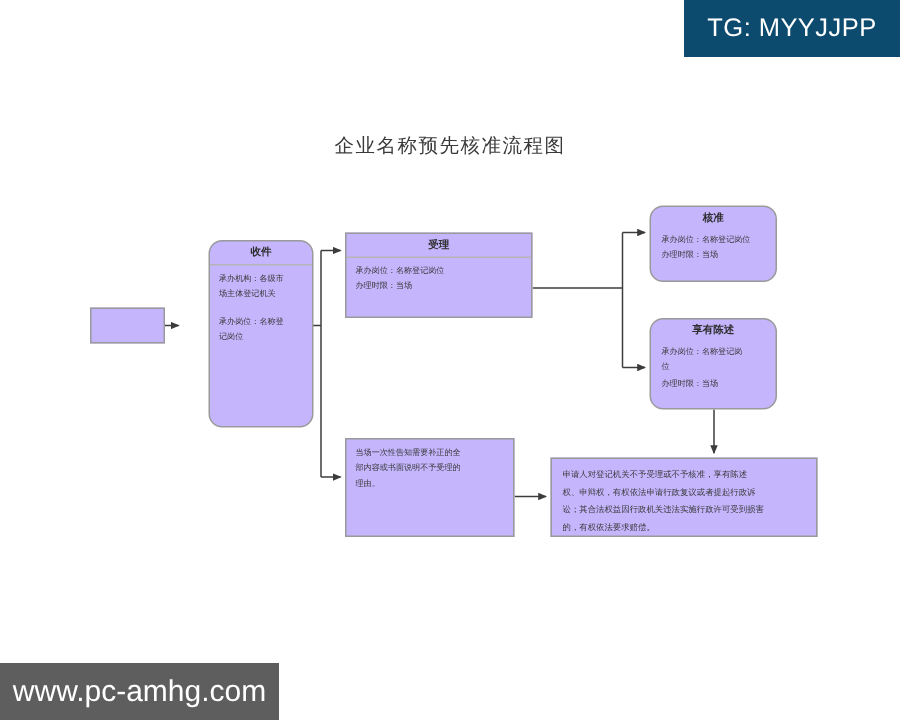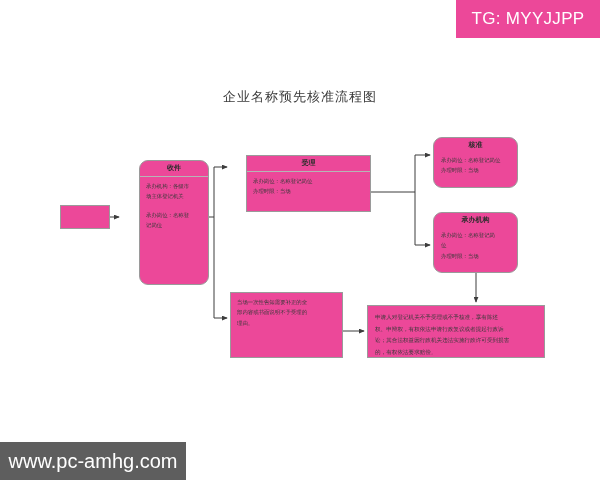--- a/index.html
+++ b/index.html
@@ -20,21 +20,21 @@
     top: 0;
     width: 600px;
     height: 480px;
   }
   .tg-banner {
     position: absolute;
     right: 0;
     top: 0;
     width: 144px;
     height: 38px;
-    background: #ec4899;
+    background: #0c4a6e;
     color: #ffffff;
     font-family: "Liberation Sans", "DejaVu Sans", sans-serif;
     font-size: 17px;
     letter-spacing: 0.3px;
     display: flex;
     align-items: center;
     justify-content: center;
   }
   .wm-banner {
     position: absolute;
@@ -58,21 +58,21 @@
     text-align: center;
     font-size: 13px;
     color: #3a3a3a;
     font-family: Liberation Mono, monospace;
     letter-spacing: 1px;
   }
   .node {
     position: absolute;
     box-sizing: border-box;
     border: 1px solid #9a9a9a;
-    background: #ec4899;
+    background: #c4b5fd;
     color: #2e2e2e;
     overflow: hidden;
   }
   .node.rounded {
     border-radius: 9px;
   }
   .node-header {
     text-align: center;
     font-size: 7px;
     font-weight: bold;
@@ -159,38 +159,38 @@
 <div class="node rounded" style="left:122px; top:160px; width:70px; height:125px;margin-left:17px;">
   <div class="node-header divided">收件</div>
   <div class="node-body">
     <p>承办机构：各级市</p>
     <p>场主体登记机关</p>
     <p class="gap">承办岗位：名称登</p>
     <p>记岗位</p>
   </div>
 </div>
 
-<div class="node" style="left:230px; top:155px; width:125px; height:57px;margin-left:16px;">
+<div class="node" style="left:230px; top:155px; width:125px; height:57px;">
   <div class="node-header divided">受理</div>
   <div class="node-body">
     <p>承办岗位：名称登记岗位</p>
     <p>办理时限：当场</p>
   </div>
 </div>
 
 <div class="node rounded" style="left:433px; top:137px; width:85px; height:51px;">
   <div class="node-header">核准</div>
   <div class="node-body centered-lines">
     <p>承办岗位：名称登记岗位</p>
     <p>办理时限：当场</p>
   </div>
 </div>
 
 <div class="node rounded" style="left:433px; top:212px; width:85px; height:61px;">
-  <div class="node-header">承办机构</div>
+  <div class="node-header">享有陈述</div>
   <div class="node-body centered-lines">
     <p>承办岗位：名称登记岗</p>
     <p>位</p>
     <p>办理时限：当场</p>
   </div>
 </div>
 
 <div class="node" style="left:230px; top:292px; width:113px; height:66px;">
   <div class="node-body">
     <p>当场一次性告知需要补正的全</p>

